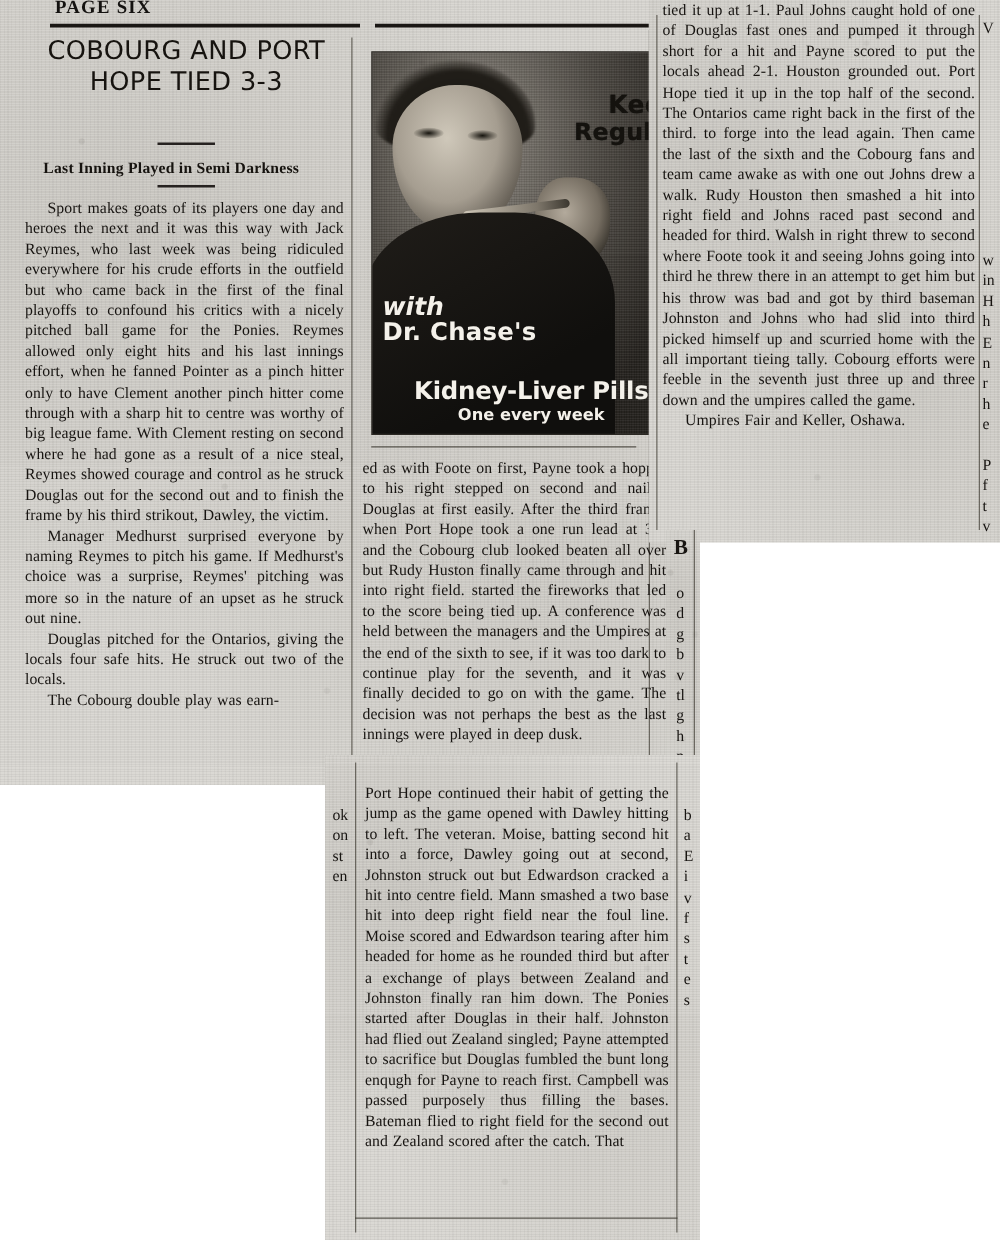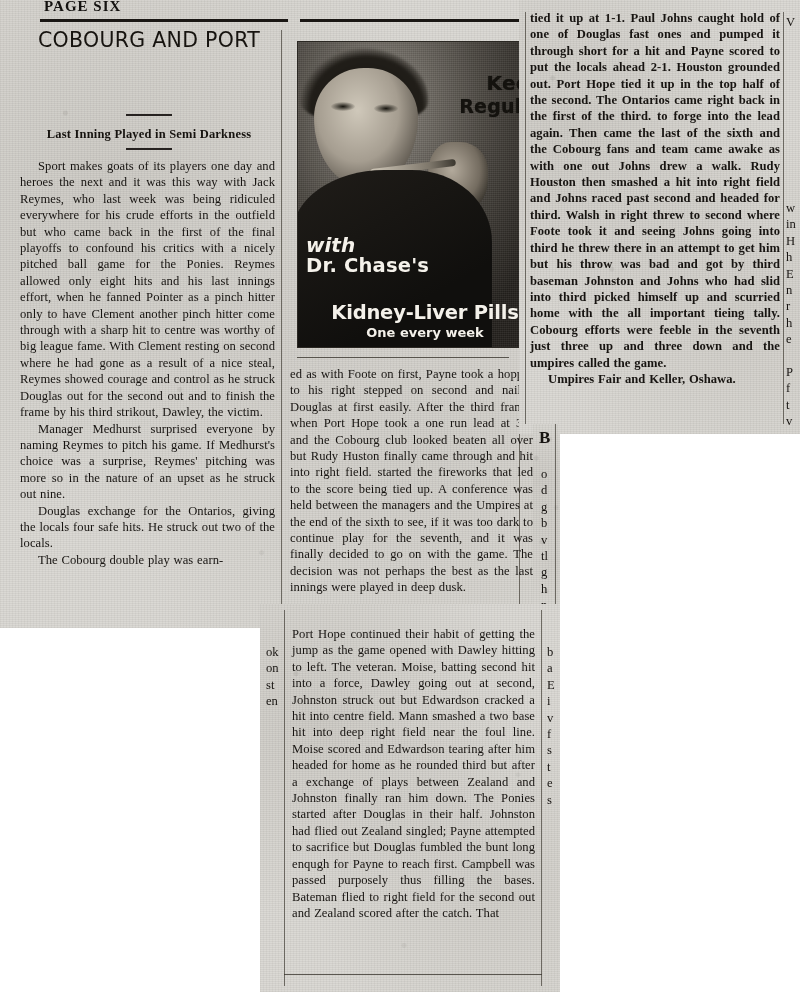--- a/index.html
+++ b/index.html
@@ -81,21 +81,21 @@
     letter-spacing: .3px;
     color: #16130f;
   }
   .dash-rule {
     position: absolute;
     height: 2px; background: #262220;
     left: 126px; width: 46px;
   }
   .subhead {
     position: absolute;
-    left: 16px; top: 127px; width: 266px;
+    left: 4px; top: 127px; width: 266px;
     text-align: center;
     font-family: "Liberation Serif", serif;
     font-weight: 700;
     font-size: 12.5px;
     letter-spacing: .2px;
     color: #16130f;
   }
 
   
   .col {
@@ -227,32 +227,33 @@
 <body>
 
 <div class="paper" id="clip-main">
 
   <div class="masthead">PAGE SIX</div>
   <div class="rule-thick"></div>
   <div class="rule-thick r2"></div>
 
   <div class="headline">
     <div>COBOURG AND PORT</div>
+    <div>HOPE TIED 3-3</div>
   </div>
   <div class="dash-rule" style="top:114px"></div>
   <div class="subhead">Last Inning Played in Semi Darkness</div>
   <div class="dash-rule" style="top:148px"></div>
 
   <div class="col-rule" style="left:281px; top:30px; height:580px;"></div>
   <div class="col-rule" style="left:519px; top:24px; height:600px;"></div>
 
   <div class="col" id="col1">
     <p>Sport makes goats of its players one day and heroes the next and it was this way with Jack Reymes, who last week was being ridiculed everywhere for his crude efforts in the outfield but who came back in the first of the final playoffs to confound his critics with a nicely pitched ball game for the Ponies. Reymes allowed only eight hits and his last innings effort, when he fanned Pointer as a pinch hitter only to have Clement another pinch hitter come through with a sharp hit to centre was worthy of big league fame. With Clement resting on second where he had gone as a result of a nice steal, Reymes showed courage and control as he struck Douglas out for the second out and to finish the frame by his third strikout, Dawley, the victim.</p>
     <p>Manager Medhurst surprised everyone by naming Reymes to pitch his game. If Medhurst's choice was a surprise, Reymes' pitching was more so in the nature of an upset as he struck out nine.</p>
-    <p>Douglas exchange for the Ontarios, giving the locals four safe hits. He struck out two of the locals.</p>
+    <p>Douglas pitched for the Ontarios, giving the locals four safe hits. He struck out two of the locals.</p>
     <p>The Cobourg double play was earn-</p>
   </div>
 
   <div class="ad">
     <div class="ad-noise"></div>
     <div class="ad-hair"></div>
     <div class="ad-face"></div>
     <div class="ad-eye l"></div>
     <div class="ad-eye r"></div>
     <div class="ad-hand"></div>
@@ -273,21 +274,21 @@
   </div>
 
   <div class="thin-rule" style="left:297px; top:357px; width:212px;"></div>
 
   <div class="col" id="col2">
     <p style="text-indent:0">ed as with Foote on first, Payne took a hopper to his right stepped on second and nailed Douglas at first easily. After the third frame, when Port Hope took a one run lead at 3-2 and the Cobourg club looked beaten all over but Rudy Huston finally came through and hit into right field. started the fireworks that led to the score being tied up. A conference was held between the managers and the Umpires at the end of the sixth to see, if it was too dark to continue play for the seventh, and it was finally decided to go on with the game. The decision was not perhaps the best as the last innings were played in deep dusk.</p>
   </div>
 </div>
 
 <div class="paper" id="clip-right">
-  <div class="col" id="col3" style="left:11px; top:10px; width:250px;font-weight:bold;">
+  <div class="col" id="col3" style="left:11px; top:0; width:250px;">
     <p style="text-indent:0">tied it up at 1-1. Paul Johns caught hold of one of Douglas fast ones and pumped it through short for a hit and Payne scored to put the locals ahead 2-1. Houston grounded out. Port Hope tied it up in the top half of the second. The Ontarios came right back in the first of the third. to forge into the lead again. Then came the last of the sixth and the Cobourg fans and team came awake as with one out Johns drew a walk. Rudy Houston then smashed a hit into right field and Johns raced past second and headed for third. Walsh in right threw to second where Foote took it and seeing Johns going into third he threw there in an attempt to get him but his throw was bad and got by third baseman Johnston and Johns who had slid into third picked himself up and scurried home with the all important tieing tally. Cobourg efforts were feeble in the seventh just three up and three down and the umpires called the game.</p>
     <p>Umpires Fair and Keller, Oshawa.</p>
   </div>
   <div class="col-rule" style="left:6px; top:12px; height:412px;"></div>
   <div class="col-rule" style="left:264px; top:12px; height:412px;"></div>
 
   <div class="frag" id="frag-right-top" style="left:267px; top:14px;">
     <div>V</div>
   </div>
   <div class="frag" id="frag-right-mid" style="left:267px; top:200px;">

